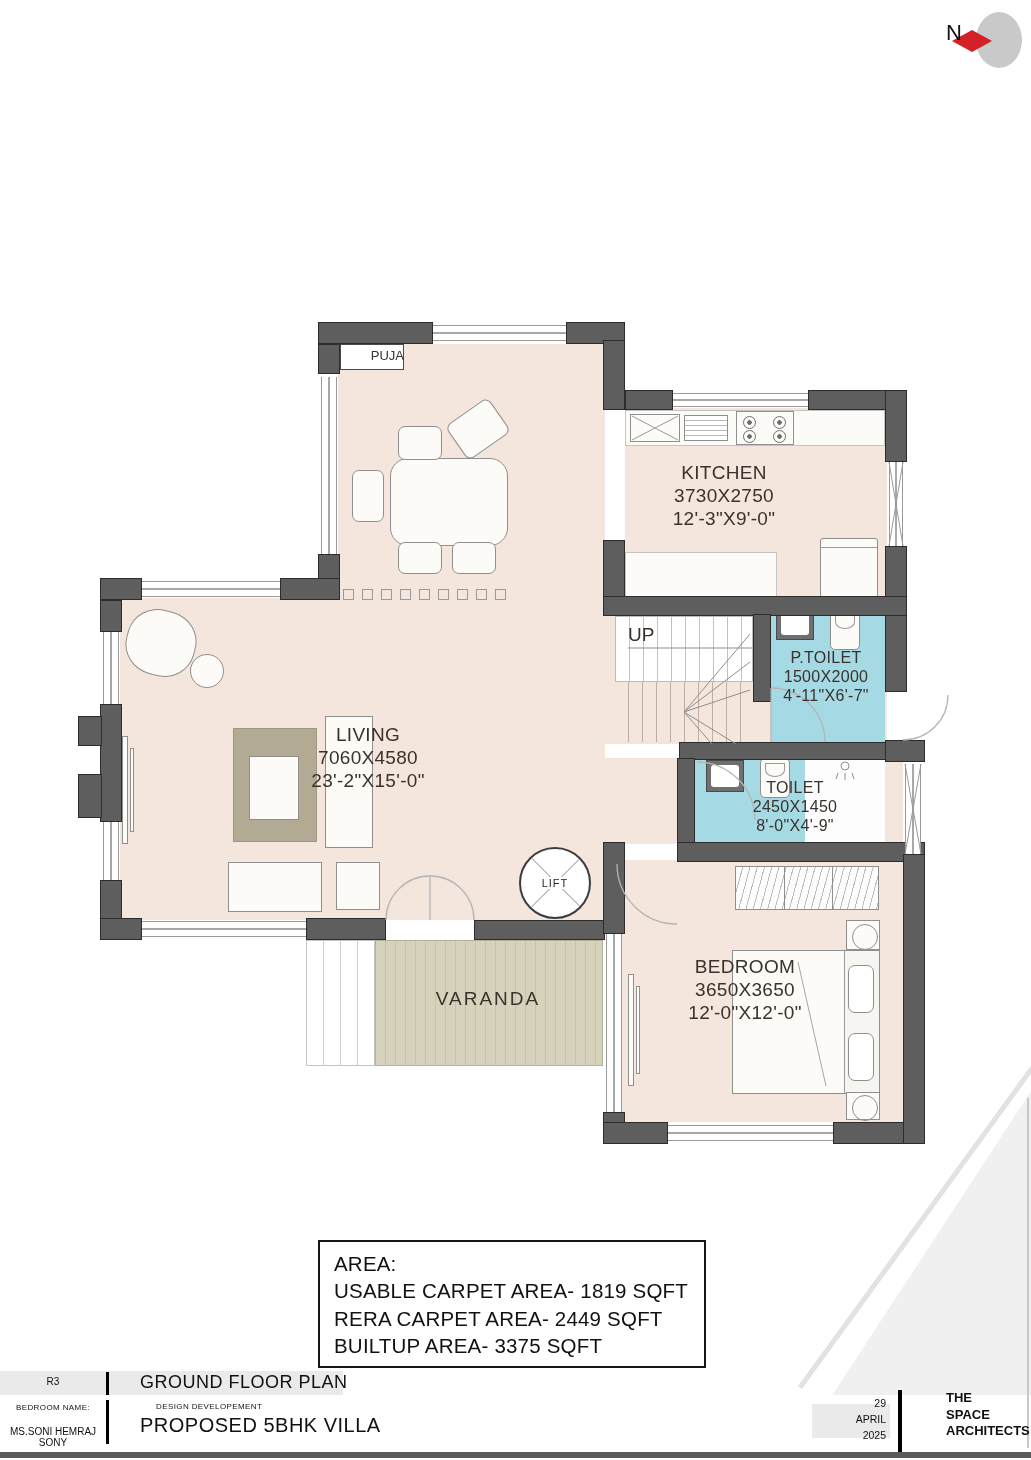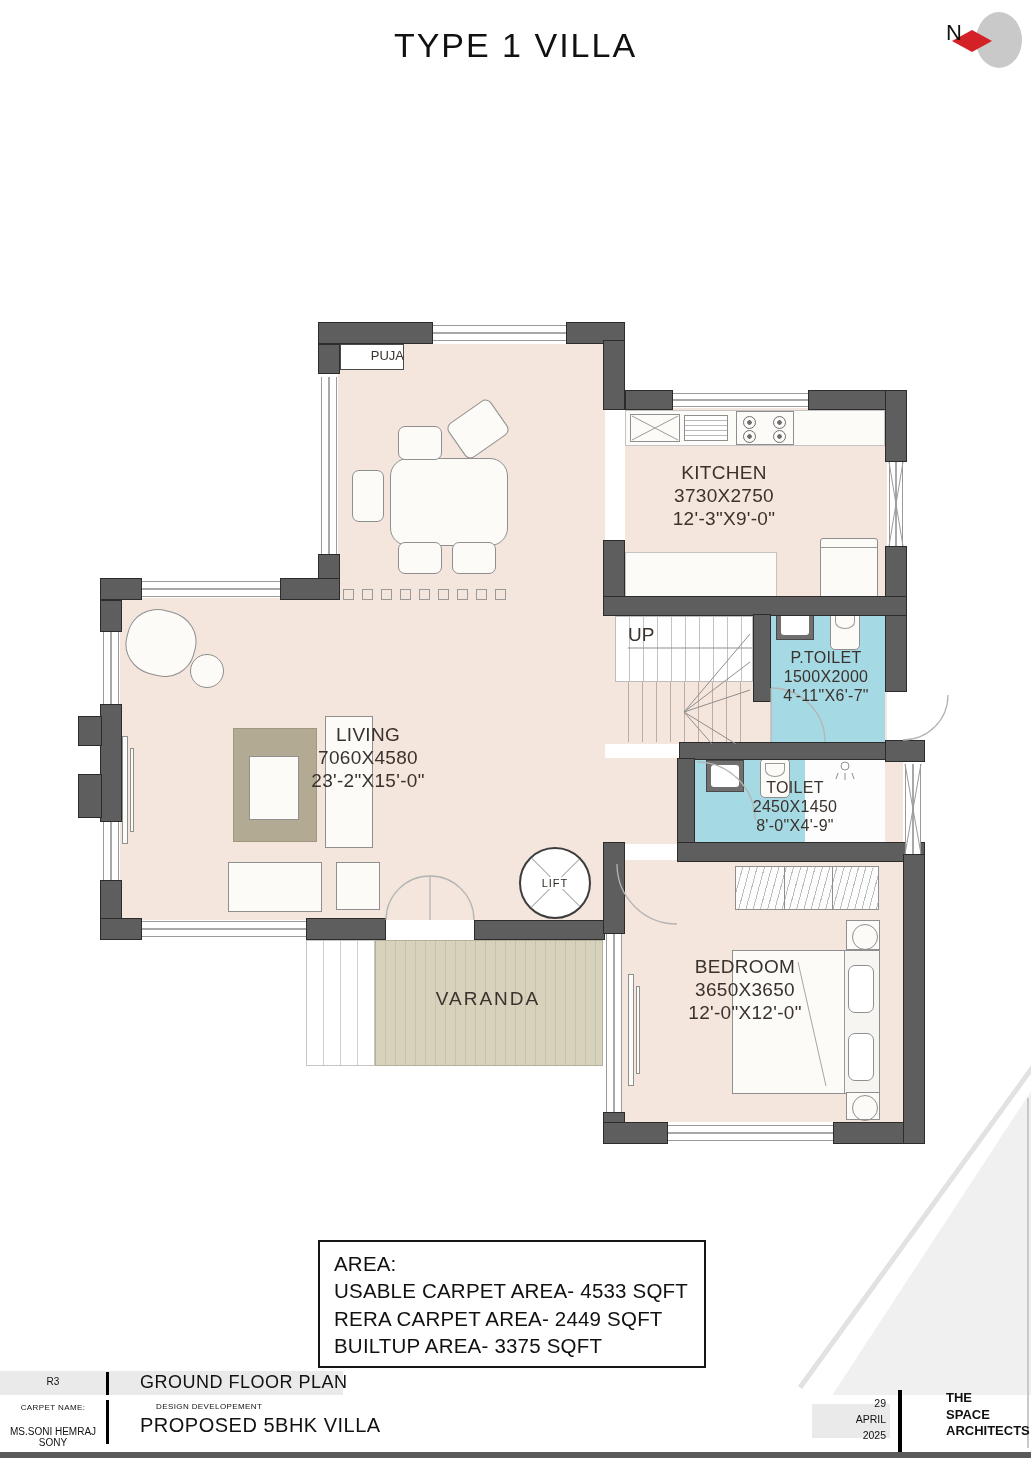--- a/index.html
+++ b/index.html
@@ -70,21 +70,20 @@
 </style>
 </head>
 <body>
 
 <div id="page">
 
   <div id="corner-streak"></div>
   <div id="corner-tri"></div>
   <div id="edge-line"></div>
 
-  <div id="title">TYPE 1 VILLA</div>
   <div id="north">
     <div class="ball"></div>
     <div class="dia"></div>
     <div class="n">N</div>
   </div>
 
   <div class="floor" style="left:338px;top:344px;width:267px;height:256px"></div>
   <div class="floor" style="left:625px;top:408px;width:262px;height:190px"></div>
   <div class="floor" style="left:120px;top:598px;width:485px;height:322px"></div>
   <div class="floor" style="left:605px;top:614px;width:282px;height:130px"></div>
@@ -279,32 +278,32 @@
   <div class="label" style="left:642px;top:956px;width:206px">
     <div>BEDROOM</div>
     <div>3650X3650</div>
     <div>12'-0"X12'-0"</div>
   </div>
   <div class="label" style="left:398px;top:988px;width:180px;letter-spacing:2px">VARANDA</div>
   <div class="tag" style="left:628px;top:624px;font-size:19px">UP</div>
 
   <div id="areabox">
     <div>AREA:</div>
-    <div>USABLE CARPET AREA- 4533 SQFT</div>
+    <div>USABLE CARPET AREA- 1819 SQFT</div>
     <div>RERA CARPET AREA- 2449 SQFT</div>
     <div>BUILTUP AREA- 3375 SQFT</div>
   </div>
 
   <div class="foot-gray" style="left:0;top:1371px;width:343px;height:24px"></div>
   <div class="ftext" style="left:0;top:1376px;width:106px;text-align:center;font-size:10px">R3</div>
   <div class="vbar" style="left:106px;top:1372px;width:3px;height:23px"></div>
   <div class="ftext" style="left:140px;top:1372px;font-size:18px;letter-spacing:.5px">GROUND FLOOR PLAN</div>
 
   <div class="vbar" style="left:106px;top:1400px;width:3px;height:44px"></div>
-  <div class="ftext" style="left:0;top:1403px;width:106px;text-align:center;font-size:8px;letter-spacing:.4px">CARPET NAME:</div>
+  <div class="ftext" style="left:0;top:1403px;width:106px;text-align:center;font-size:8px;letter-spacing:.4px">BEDROOM NAME:</div>
   <div class="ftext" style="left:0;top:1426px;width:106px;text-align:center;font-size:10px">MS.SONI HEMRAJ SONY</div>
   <div class="ftext" style="left:156px;top:1402px;font-size:8px;letter-spacing:.4px">DESIGN DEVELOPEMENT</div>
   <div class="ftext" style="left:140px;top:1414px;font-size:20px;letter-spacing:.5px">PROPOSED 5BHK VILLA</div>
 
   <div class="foot-gray" style="left:812px;top:1404px;width:78px;height:34px"></div>
   <div class="ftext" style="left:800px;top:1396px;width:86px;text-align:right;font-size:10.5px;line-height:1.5">
     <div>29</div>
     <div>APRIL</div>
     <div>2025</div>
   </div>

